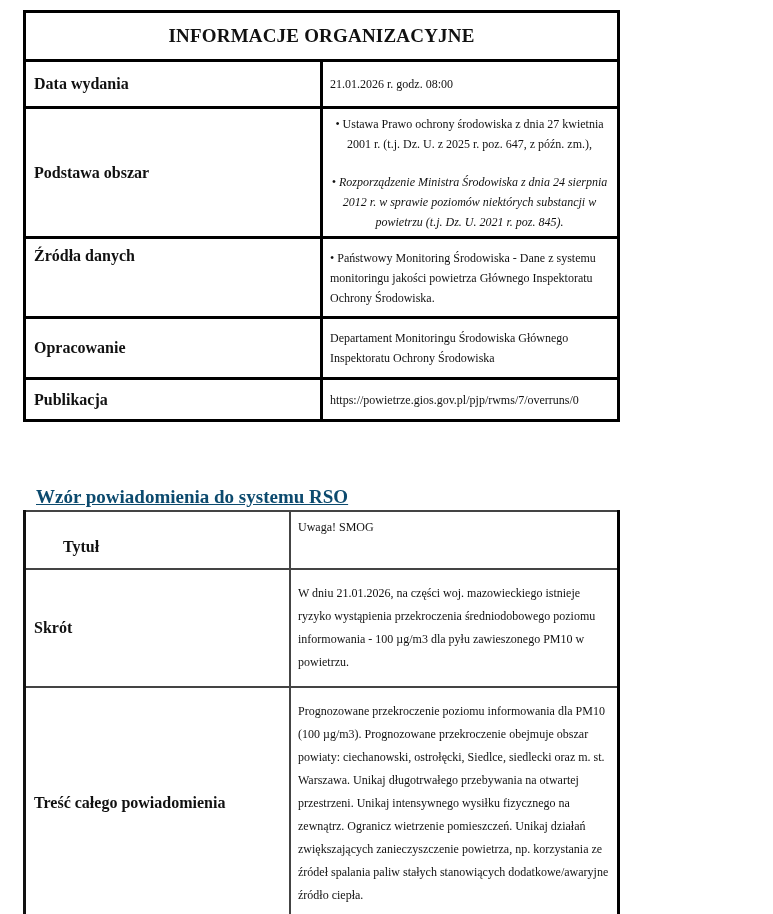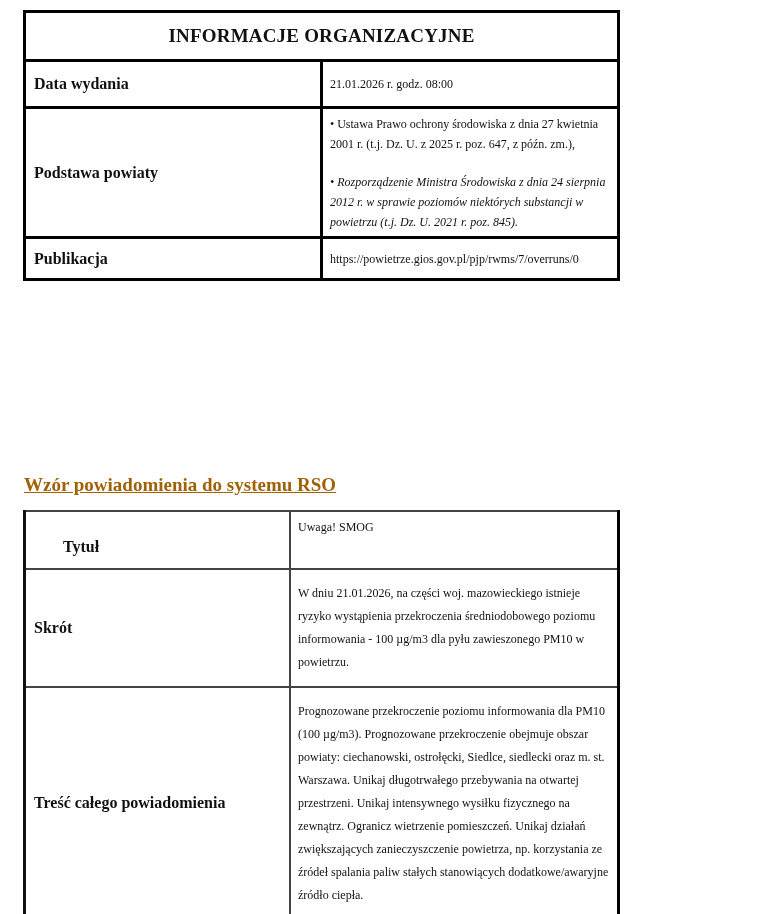--- a/index.html
+++ b/index.html
@@ -43,46 +43,47 @@
       font-size: 16px;
       padding: 0 8px 0 8px;
     }
     .value-cell {
       font-size: 12px;
       padding: 3px 8px 3px 7px;
       line-height: 20px;
     }
     .value-cell p {
       margin: 0;
+      text-align: center;
     }
     .value-cell p + p {
       margin-top: 18px;
       font-style: italic;
     }
     .top-label {
       vertical-align: top !important;
       padding-top: 8px !important;
     }
     #row-data td { height: 38px; margin-top: 12px; }
     #row-podstawa td { height: 121px; }
     #row-zrodla td { height: 69px; }
     #row-opracowanie td { height: 52px; }
     #row-publikacja td { height: 33px; }
     #row-przekazano td { height: 35px; }
 
     .section-heading {
       position: absolute;
       left: 24px;
       top: 474px;
-      margin: 0;
+      margin: 12px;
       font-family: "Liberation Serif", "DejaVu Serif", serif;
       font-size: 19px;
       font-weight: bold;
       text-decoration: underline;
-      color: #a16207;
+      color: #0c4a6e;
     }
 
     #rso-table {
       top: 510px;
       border: 3px solid #000000;
       border-top: 2px solid #333333;
       border-left: 3px solid #111111;
     }
     #rso-table td {
       border: 2px solid #444444;
@@ -105,25 +106,33 @@
 <table class="tbl" id="info-table">
   <tbody>
       <tr>
     <td colspan="2" class="title-cell">INFORMACJE ORGANIZACYJNE</td>
   </tr>
   <tr id="row-data">
     <td class="label-cell">Data wydania</td>
     <td class="value-cell">21.01.2026 r. godz. 08:00</td>
   </tr>
   <tr id="row-podstawa">
-    <td class="label-cell">Podstawa powiaty</td>
+    <td class="label-cell">Podstawa obszar</td>
     <td class="value-cell">
       <p>• Ustawa Prawo ochrony środowiska z dnia 27 kwietnia 2001 r. (t.j. Dz. U. z 2025 r. poz. 647, z późn. zm.),</p>
       <p>• Rozporządzenie Ministra Środowiska z dnia 24 sierpnia 2012 r. w sprawie poziomów niektórych substancji w powietrzu (t.j. Dz. U. 2021 r. poz. 845).</p>
     </td>
+  </tr>
+  <tr id="row-zrodla">
+    <td class="label-cell top-label">Źródła danych</td>
+    <td class="value-cell">• Państwowy Monitoring Środowiska - Dane z systemu monitoringu jakości powietrza Głównego Inspektoratu Ochrony Środowiska.</td>
+  </tr>
+  <tr id="row-opracowanie">
+    <td class="label-cell">Opracowanie</td>
+    <td class="value-cell">Departament Monitoringu Środowiska Głównego Inspektoratu Ochrony Środowiska</td>
   </tr>
   <tr id="row-publikacja">
     <td class="label-cell">Publikacja</td>
     <td class="value-cell">https://powietrze.gios.gov.pl/pjp/rwms/7/overruns/0</td>
   </tr>
 </tbody>
   </table>
 
 <h2 class="section-heading">Wzór powiadomienia do systemu RSO</h2>
 

